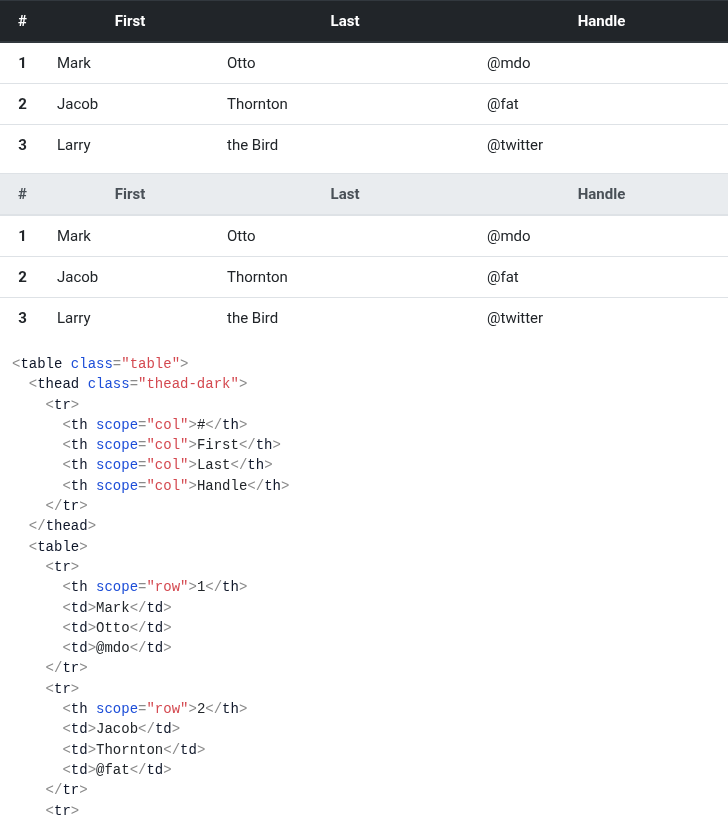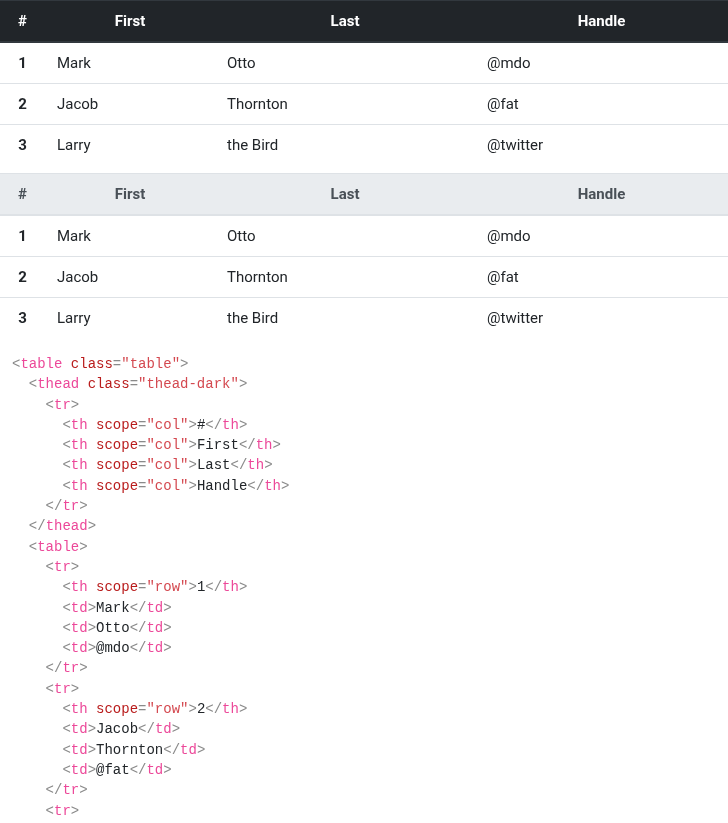--- a/index.html
+++ b/index.html
@@ -50,22 +50,22 @@
   thead.light th:nth-child(4) { text-align: center; }
 
   .code-block {
     font-family: SFMono-Regular, Menlo, Monaco, Consolas, "Liberation Mono", "Courier New", monospace;
     font-size: 14px;
     line-height: 1.45;
     padding: 8px 12px 0 12px;
     white-space: pre;
     color: #212529;
   }
-  .c-tag   { color: #ec4899; margin-top: 6px; }
-  .c-attr  { color: #b91c1c; }
+  .c-tag   { color: #0f172a; margin-top: 6px; }
+  .c-attr  { color: #1d4ed8; }
   .c-val   { color: #d44950; }
   .c-punct { color: #8a8a8a; }
   .c-text  { color: #212529; }
 </style>
 </head>
 <body>
 
 <table>
   <thead class="dark">
     <tr>

